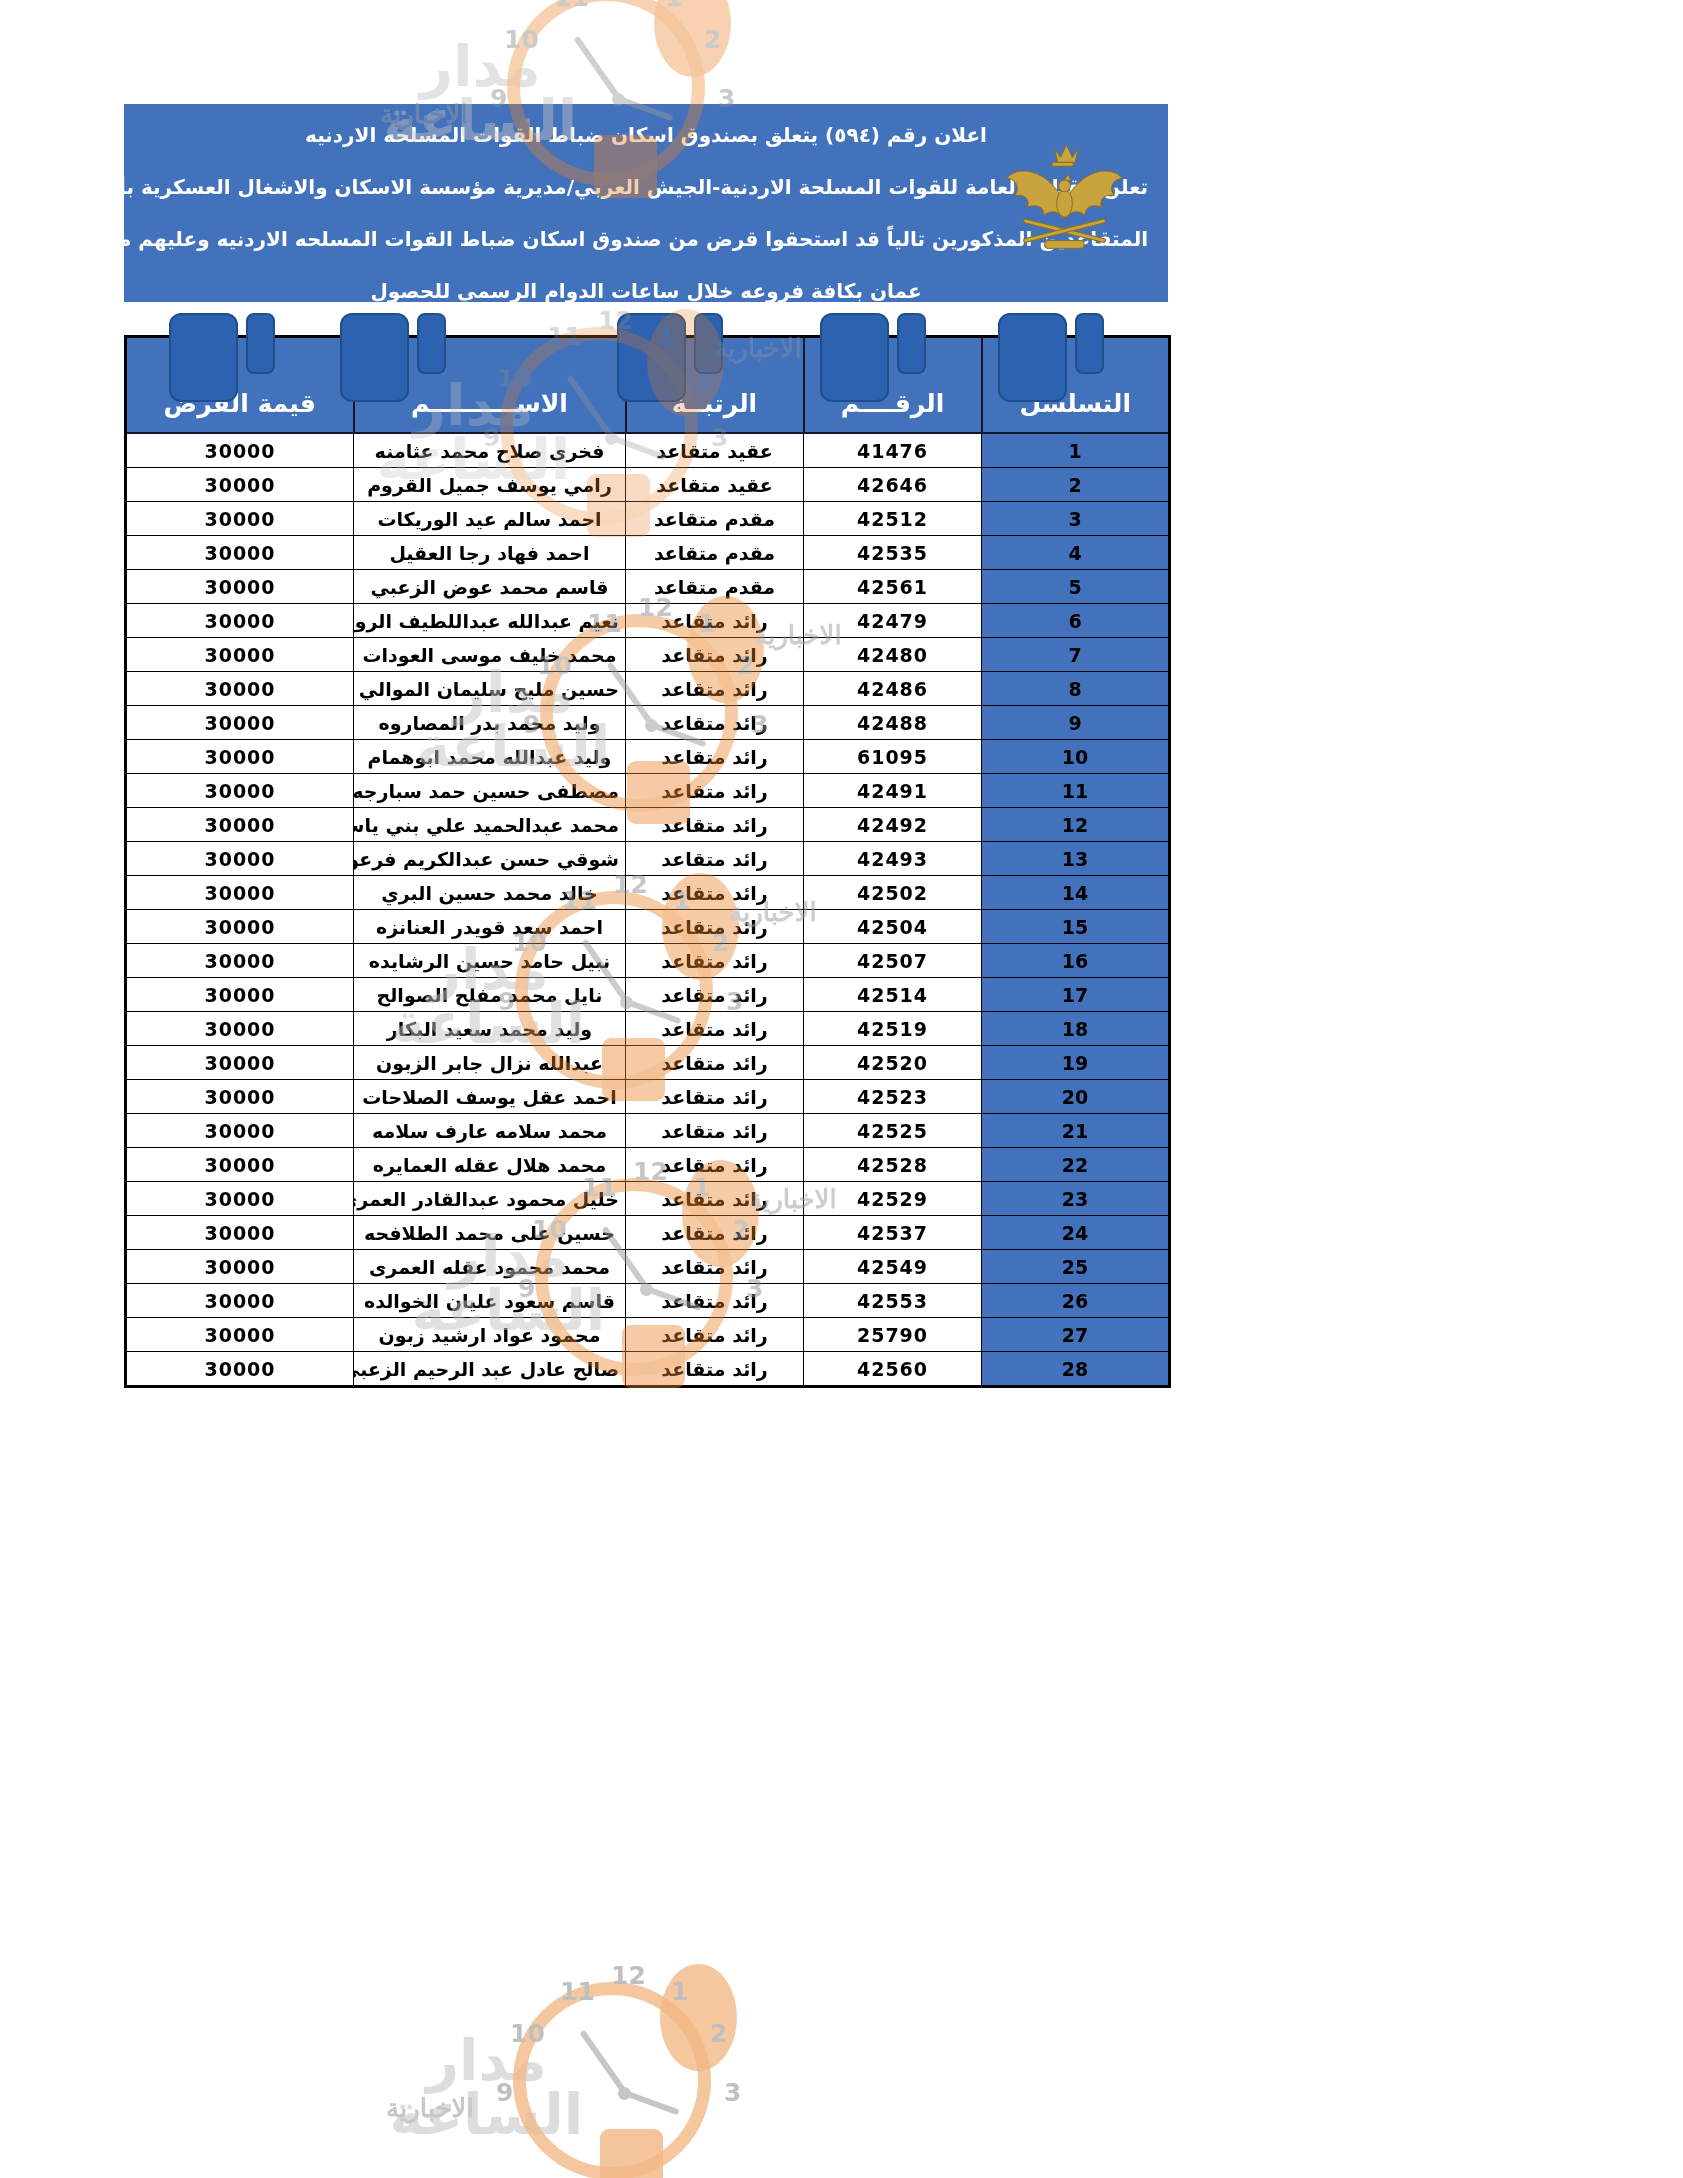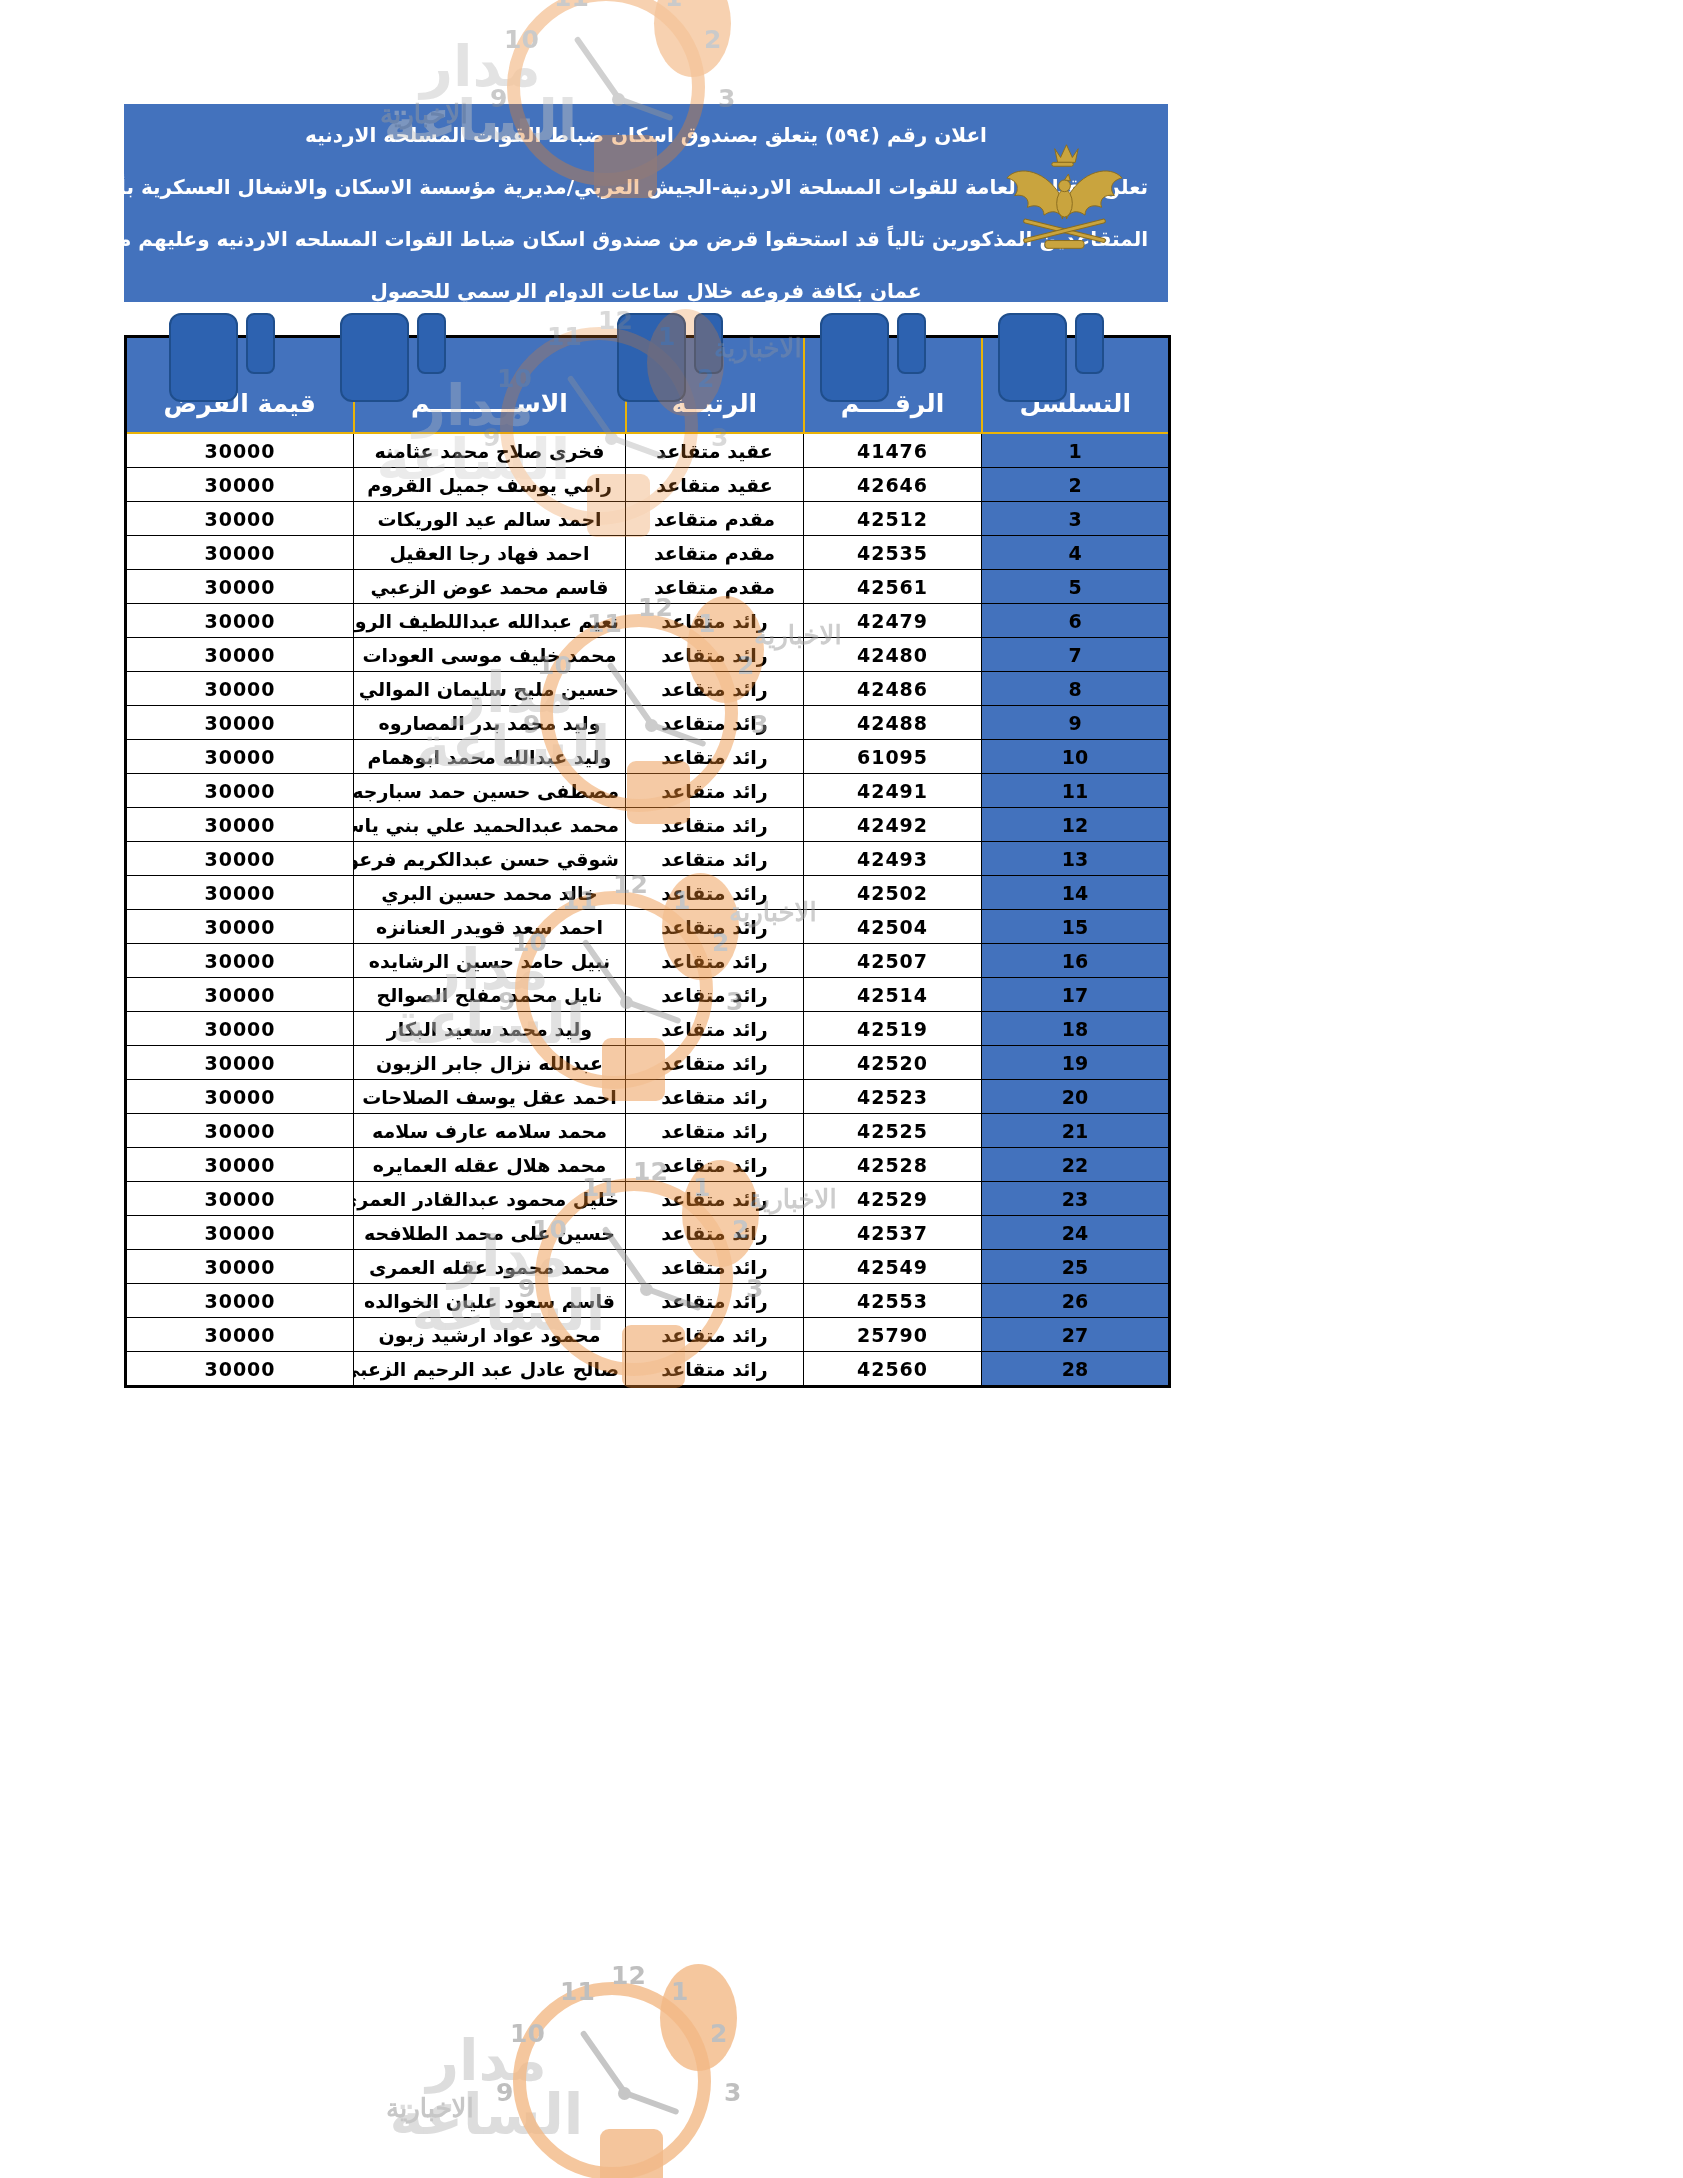--- a/index.html
+++ b/index.html
@@ -18,21 +18,21 @@
   
   .table-wrap{position:absolute;left:124px;top:335px;width:1044px;z-index:3;}
   .tabs-layer{position:absolute;left:0;top:0;width:100%;height:0;z-index:4;}
   .tab{position:absolute;top:-22px;background:#2d62b0;border:2px solid #1f4e8c;}
   .tab.big{width:65px;height:85px;border-radius:12px;}
   .tab.small{width:25px;height:57px;border-radius:8px;}
 
   table.loans{border-collapse:collapse;width:1044px;direction:rtl;table-layout:fixed;
               position:relative;z-index:3;border:3px solid #000;}
   table.loans th{background:#4372bd;color:#fff;font-weight:bold;font-size:25px;height:79px;
-                 border:2px solid #eab308;vertical-align:bottom;padding-bottom:14px;}
+                 border:2px solid #0f172a;vertical-align:bottom;padding-bottom:14px;}
   table.loans td{height:33px;padding:0 6px;font-weight:bold;font-size:19px;text-align:center;
                  border:1px solid #000;color:#000;overflow:hidden;white-space:nowrap;}
   td.c-serial{background:#4372bd;color:#ffffff;font-size:21px;
               border-top:2px solid #ffffff;border-bottom:2px solid #ffffff;}
   td.c-number{font-size:21px;letter-spacing:1px;}
   td.c-name{font-size:19px;}
   td.c-loan{font-size:20px;letter-spacing:1px;}
 
   
   .wm-layer{position:absolute;inset:0;z-index:6;pointer-events:none;}

